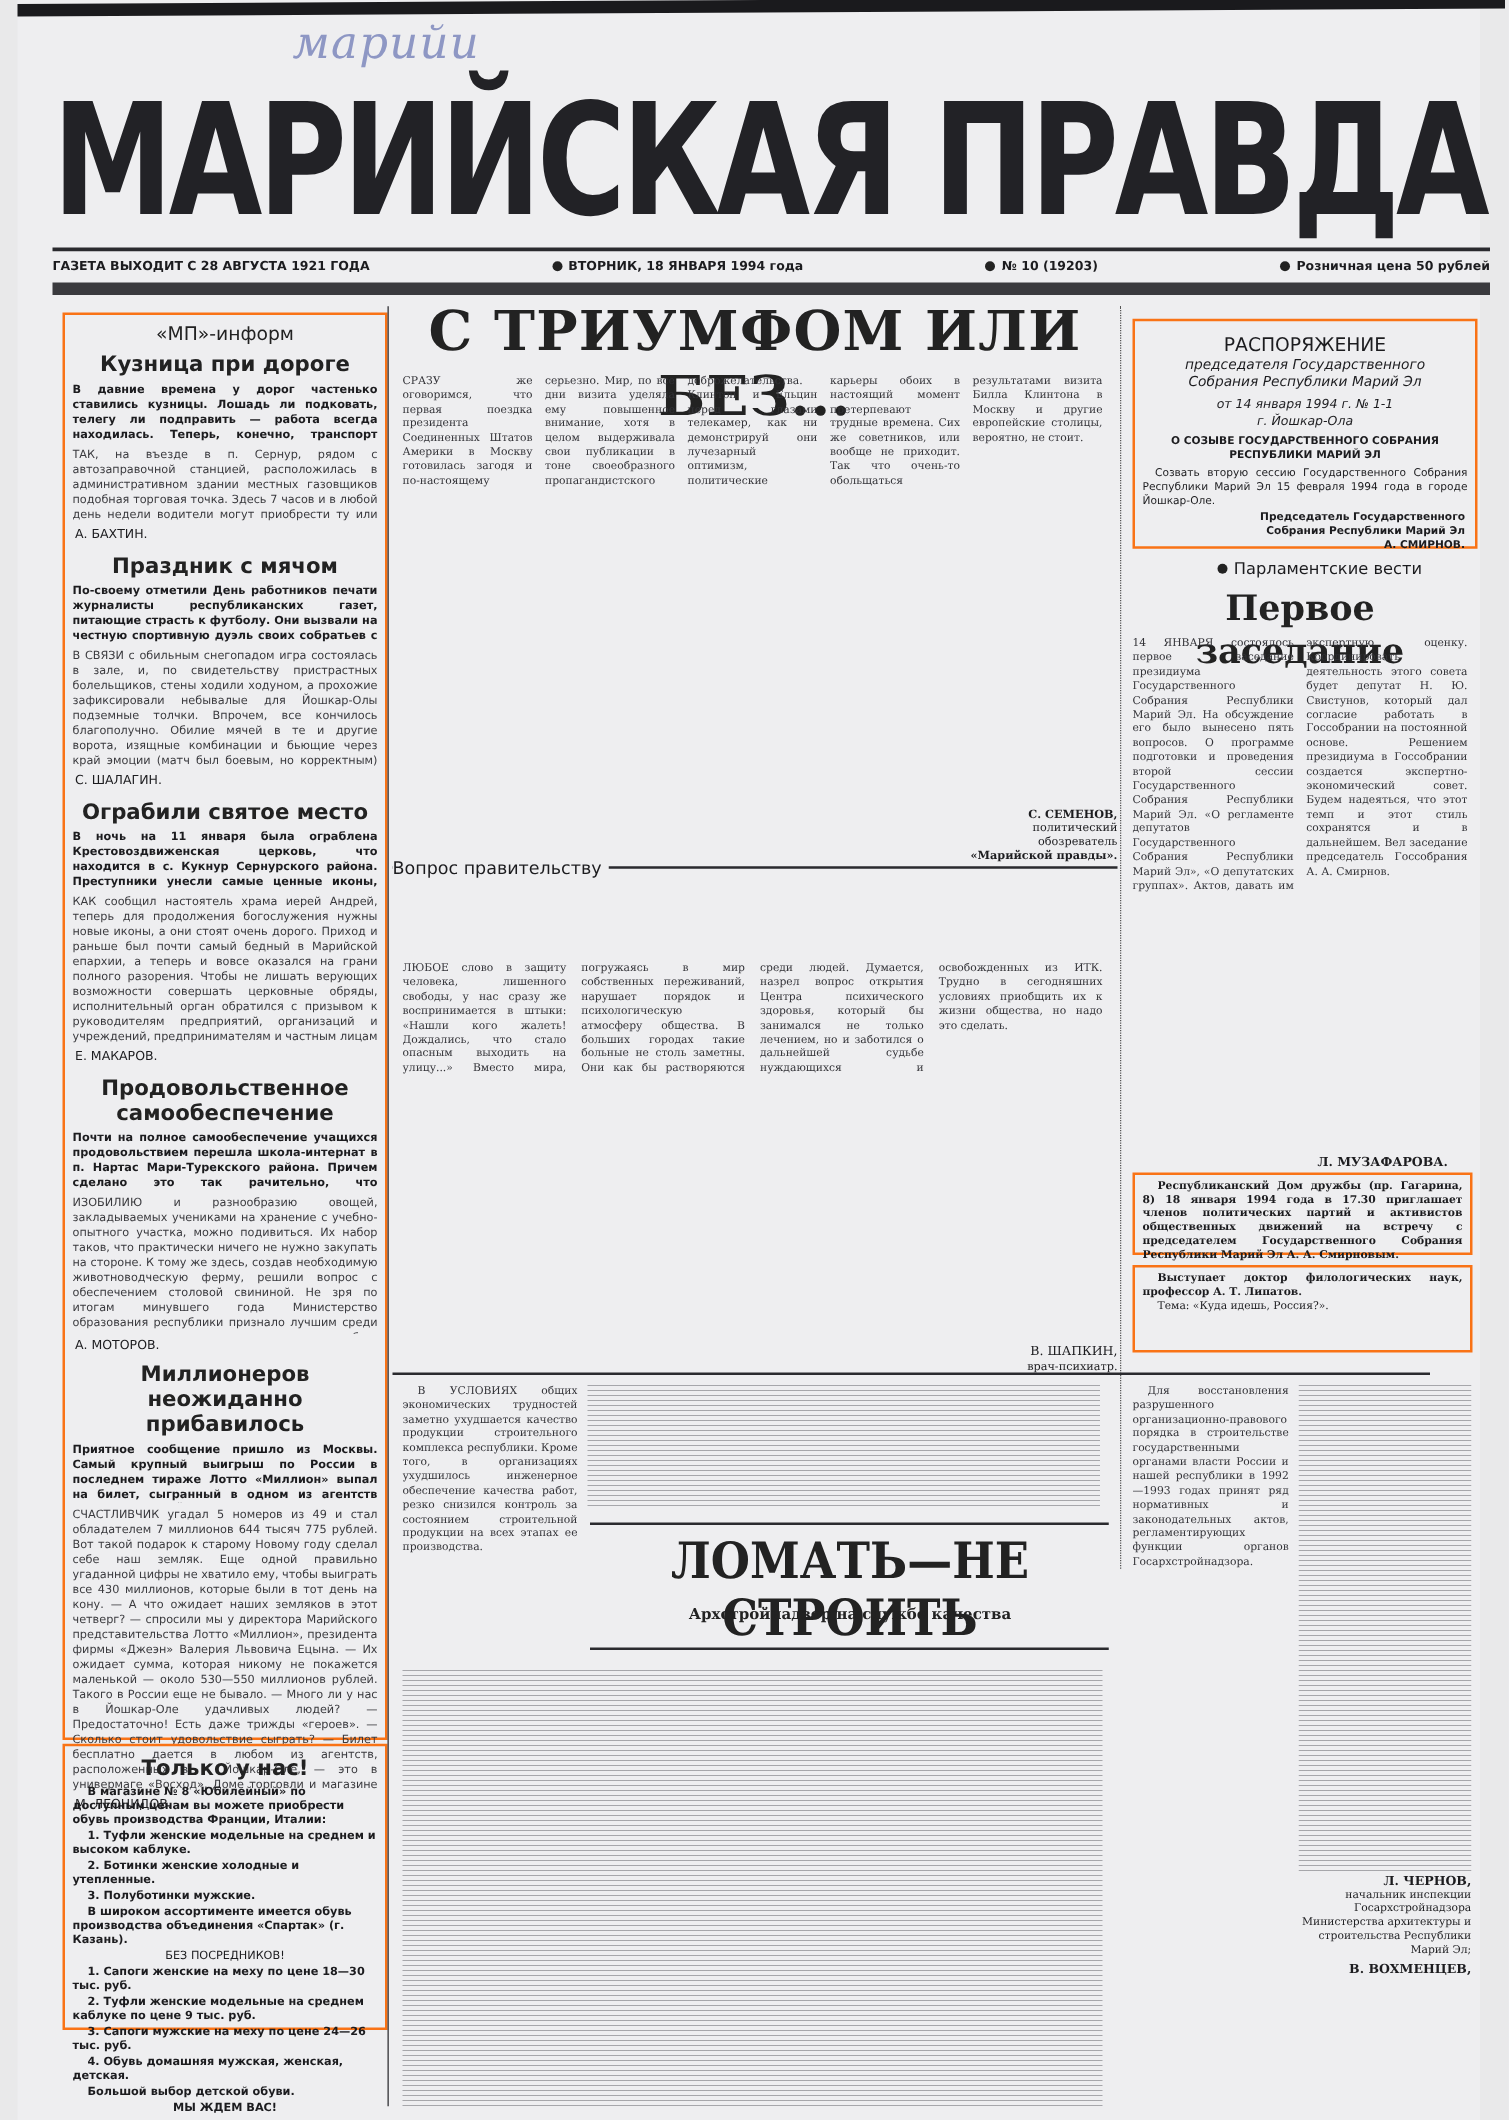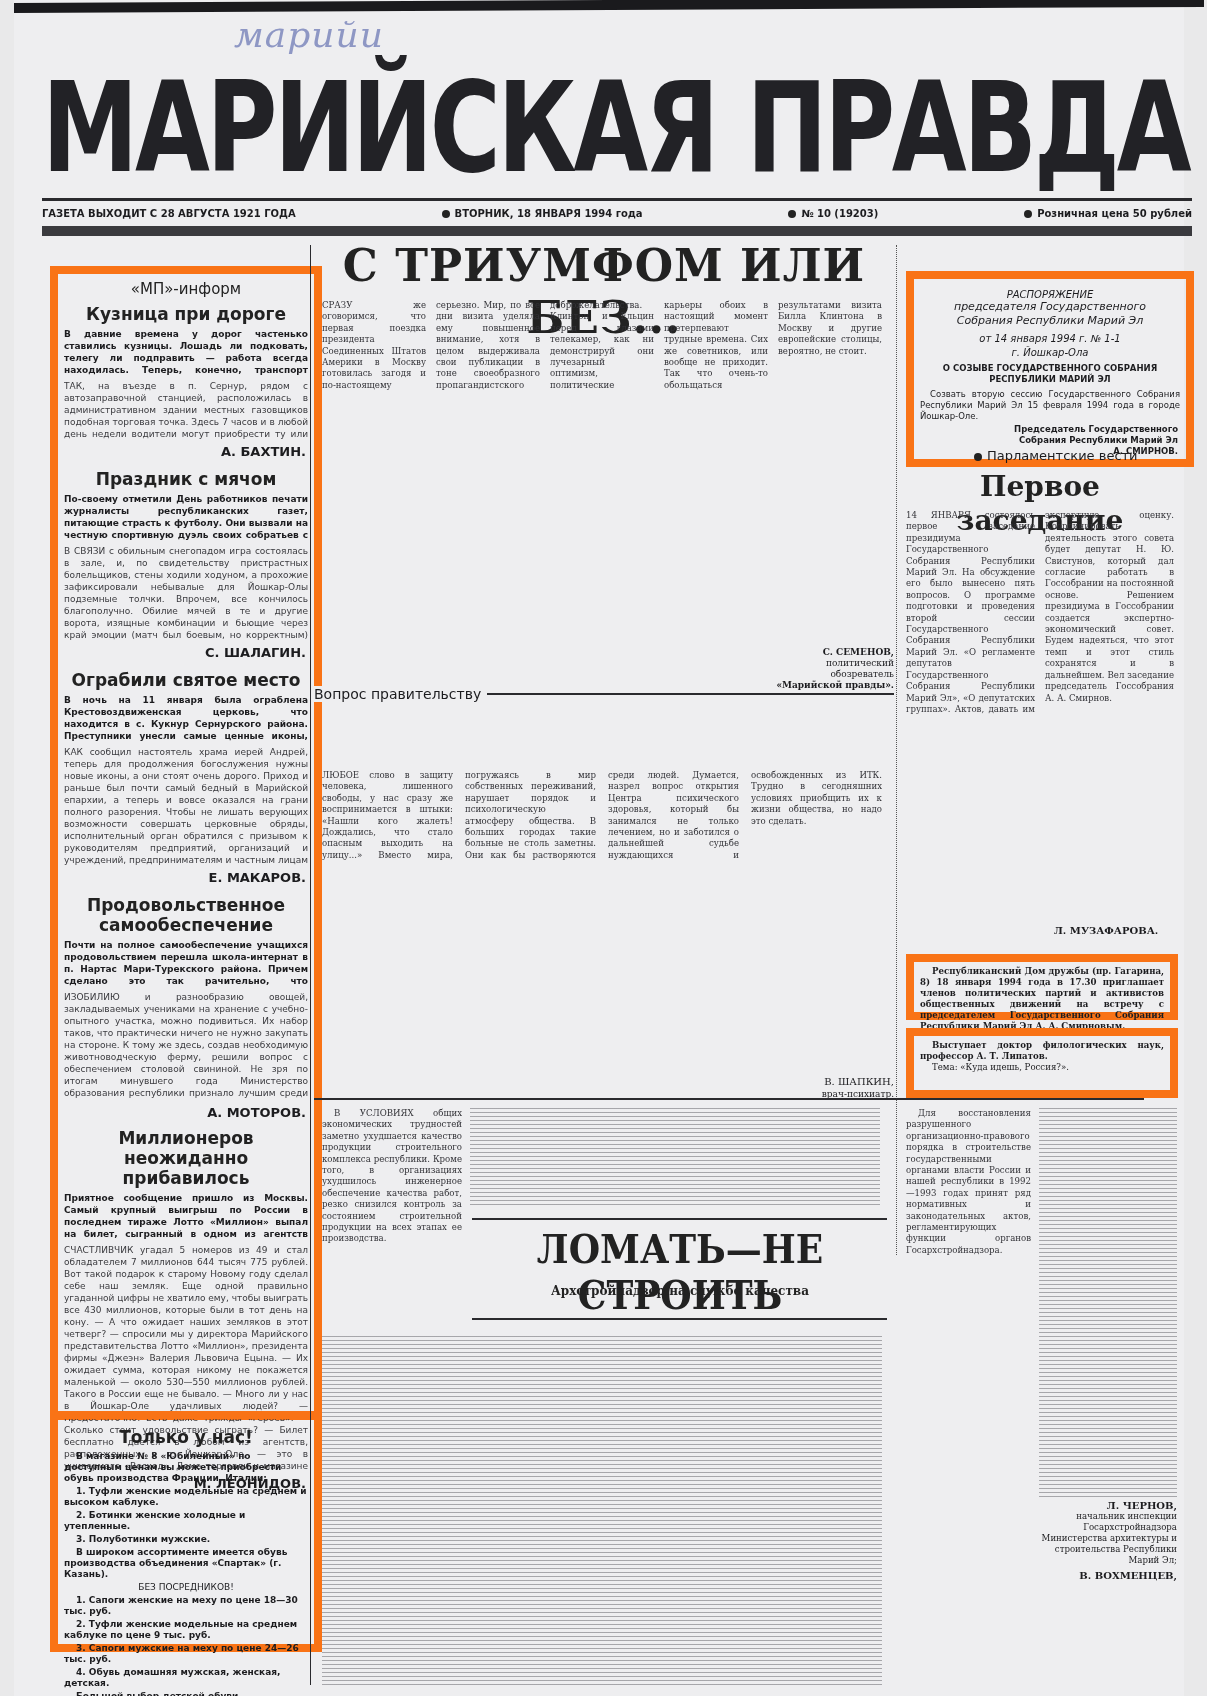--- a/index.html
+++ b/index.html
@@ -8,26 +8,26 @@
   .topbar{position:absolute;left:0;top:0;width:1190px;height:10px;background:#1a1a1d;transform:skewY(-0.3deg);}
   .scribble{position:absolute;left:220px;top:14px;font-family:"DejaVu Serif",serif;font-style:italic;font-size:36px;color:#8e97c4;letter-spacing:1px;}
   .masthead{position:absolute;left:28px;top:70px;width:1150px;height:110px;font-family:"DejaVu Sans",sans-serif;font-weight:bold;font-size:118px;line-height:110px;letter-spacing:-4px;color:#222226;white-space:nowrap;transform:scaleY(1.05);transform-origin:top left;}
   .masthead span{display:inline-block;transform:scaleX(0.82);transform-origin:left;}
   .rule{position:absolute;height:3px;background:#2a2a2e;}
   .infobar{position:absolute;left:28px;top:205px;width:1150px;height:16px;font-family:"DejaVu Sans",sans-serif;font-weight:bold;font-size:10px;display:flex;justify-content:space-between;align-items:center;}
   .dot{display:inline-block;width:8px;height:8px;border-radius:50%;background:#222;margin-right:5px;vertical-align:middle;}
   .darkband{position:absolute;left:28px;top:226px;width:1150px;height:10px;background:#3a3a3e;}
   .col{position:absolute;font-size:9.2px;line-height:12px;text-align:justify;color:#333338;}
   .sans{font-family:"DejaVu Sans",sans-serif;}
-  .box{position:absolute;border:8px solid #f97316;margin-top:16px;}
+  .box{position:absolute;border:2px solid #f97316;}
   .h-sans{font-family:"DejaVu Sans",sans-serif;font-weight:bold;text-align:center;color:#222;}
   .h-serif{font-family:"DejaVu Serif",serif;font-weight:bold;text-align:center;color:#222;}
   .lead{font-weight:bold;font-family:"DejaVu Sans",sans-serif;font-size:9px;line-height:12px;text-align:justify;margin:4px 6px;}
   .body{font-family:"DejaVu Sans",sans-serif;font-size:9px;line-height:12px;text-align:justify;margin:4px 6px;color:#3a3a3e;}
-  .sig{font-family:"DejaVu Sans",sans-serif;font-weight:bold;font-size:13px;text-align:right;margin:2px 8px 6px;}
+  .sig{font-family:"DejaVu Sans",sans-serif;font-weight:normal;font-size:10px;margin:2px 8px 6px;}
   .filler{background:repeating-linear-gradient(to bottom,#6c6c72 0px,#6c6c72 1px,transparent 1px,transparent 4px);opacity:.55;}
   .vline{position:absolute;width:1px;background:#2a2a2e;}
   .hline{position:absolute;height:2px;background:#2a2a2e;}
   .dotted{position:absolute;width:0;border-left:1px dotted #555;}
   .list p{margin:2px 6px;}
 </style>
 </head>
 <body>
 
 <div class="page">
@@ -108,21 +108,21 @@
   <div style="position:absolute;left:740px;top:1076px;width:140px;text-align:right;font-size:10px;line-height:12px;font-weight:normal;">
     <div>В. ШАПКИН,</div>
     <div style="font-size:9px;">врач-психиатр.</div>
   </div>
 
   <div class="vline" style="left:296px;top:245px;height:1440px;"></div>
   <div class="dotted" style="left:882px;top:245px;height:1010px;"></div>
   <div class="hline" style="left:300px;top:1098px;width:830px;"></div>
 
   <div class="box" style="left:892px;top:255px;width:272px;height:180px;text-align:center;font-family:'DejaVu Sans',sans-serif;">
-    <div style="font-size:10px;margin-top:10px;font-style:italic;">РАСПОРЯЖЕНИЕ</div>
+    <div style="font-size:15px;margin-top:10px;">РАСПОРЯЖЕНИЕ</div>
     <div style="font-size:11px;font-style:italic;line-height:14px;">председателя Государственного</div>
     <div style="font-size:11px;font-style:italic;line-height:14px;">Собрания Республики Марий Эл</div>
     <div style="font-size:10px;font-style:italic;line-height:14px;margin-top:4px;">от 14 января 1994 г. № 1-1</div>
     <div style="font-size:10px;font-style:italic;line-height:13px;">г. Йошкар-Ола</div>
     <div style="font-size:8.5px;font-weight:bold;line-height:11px;margin:4px 8px;">О СОЗЫВЕ ГОСУДАРСТВЕННОГО СОБРАНИЯ РЕСПУБЛИКИ МАРИЙ ЭЛ</div>
     <div style="font-size:8.5px;line-height:11px;margin:2px 6px;text-align:justify;text-indent:10px;">Созвать вторую сессию Государственного Собрания Республики Марий Эл 15 февраля 1994 года в городе Йошкар-Оле.</div>
     <div style="font-size:8.5px;font-weight:bold;line-height:11px;text-align:right;margin-right:8px;">
       <div>Председатель Государственного</div>
       <div>Собрания Республики Марий Эл</div>
       <div>А. СМИРНОВ.</div>

